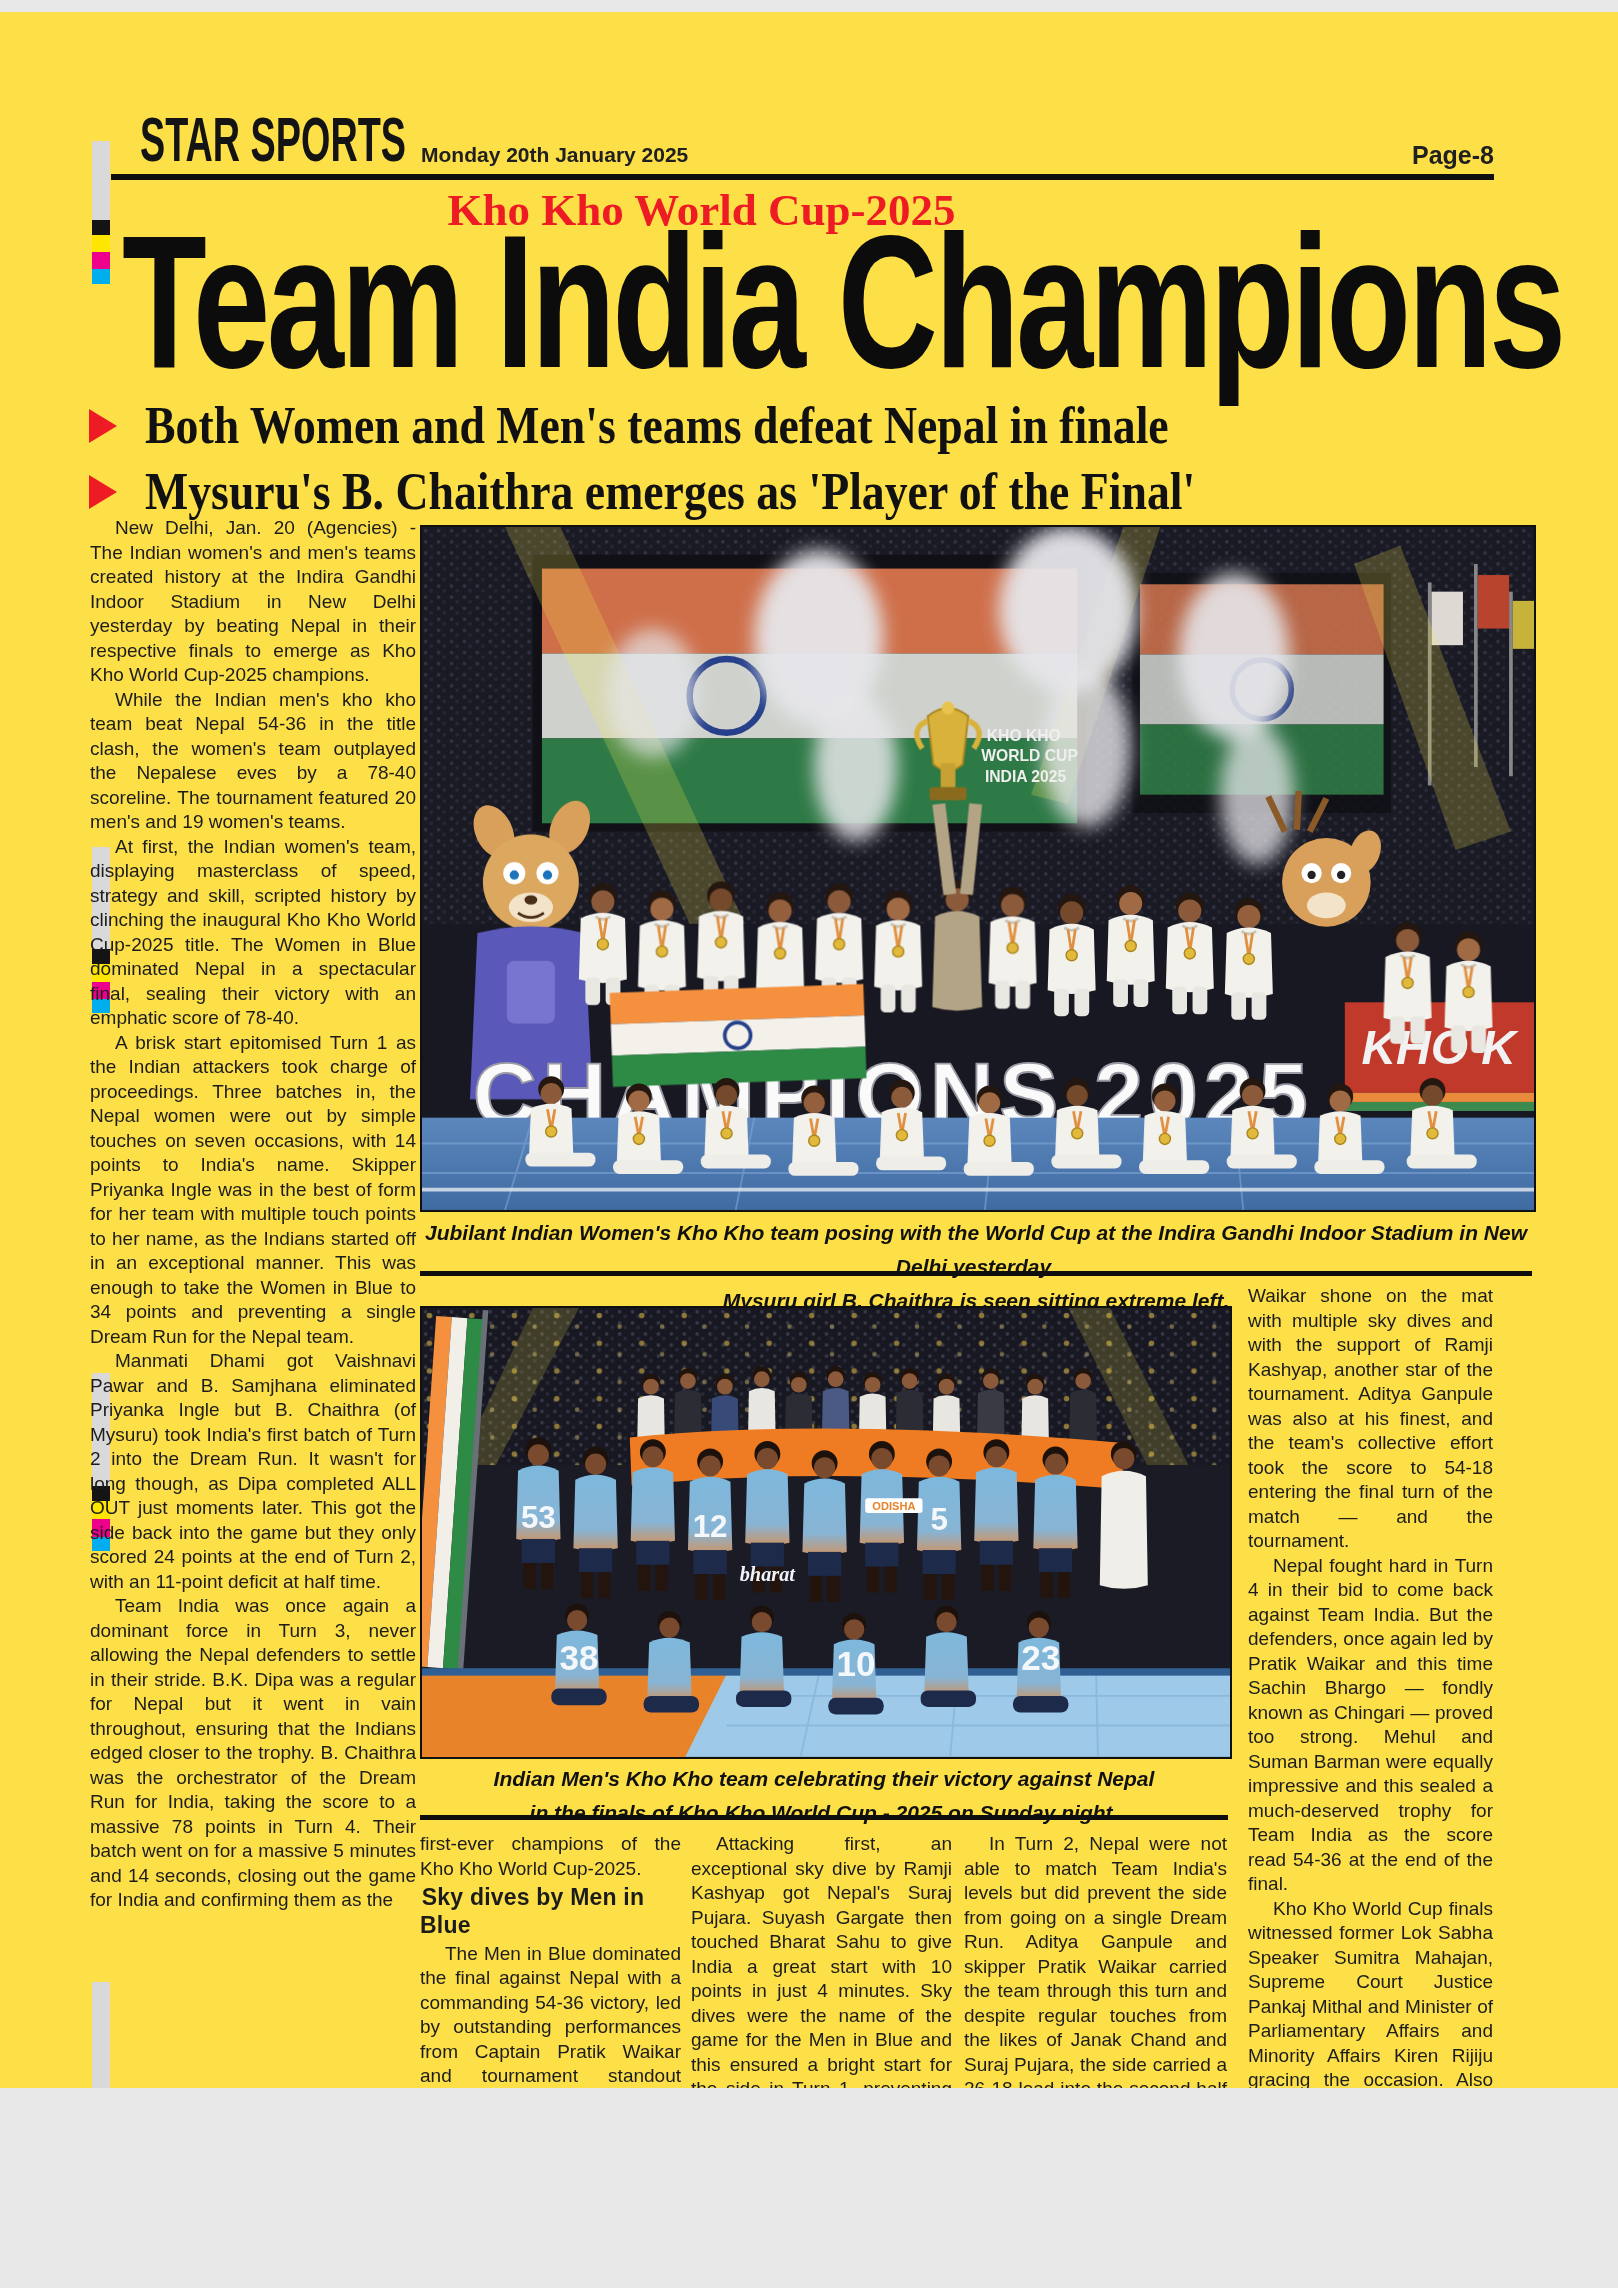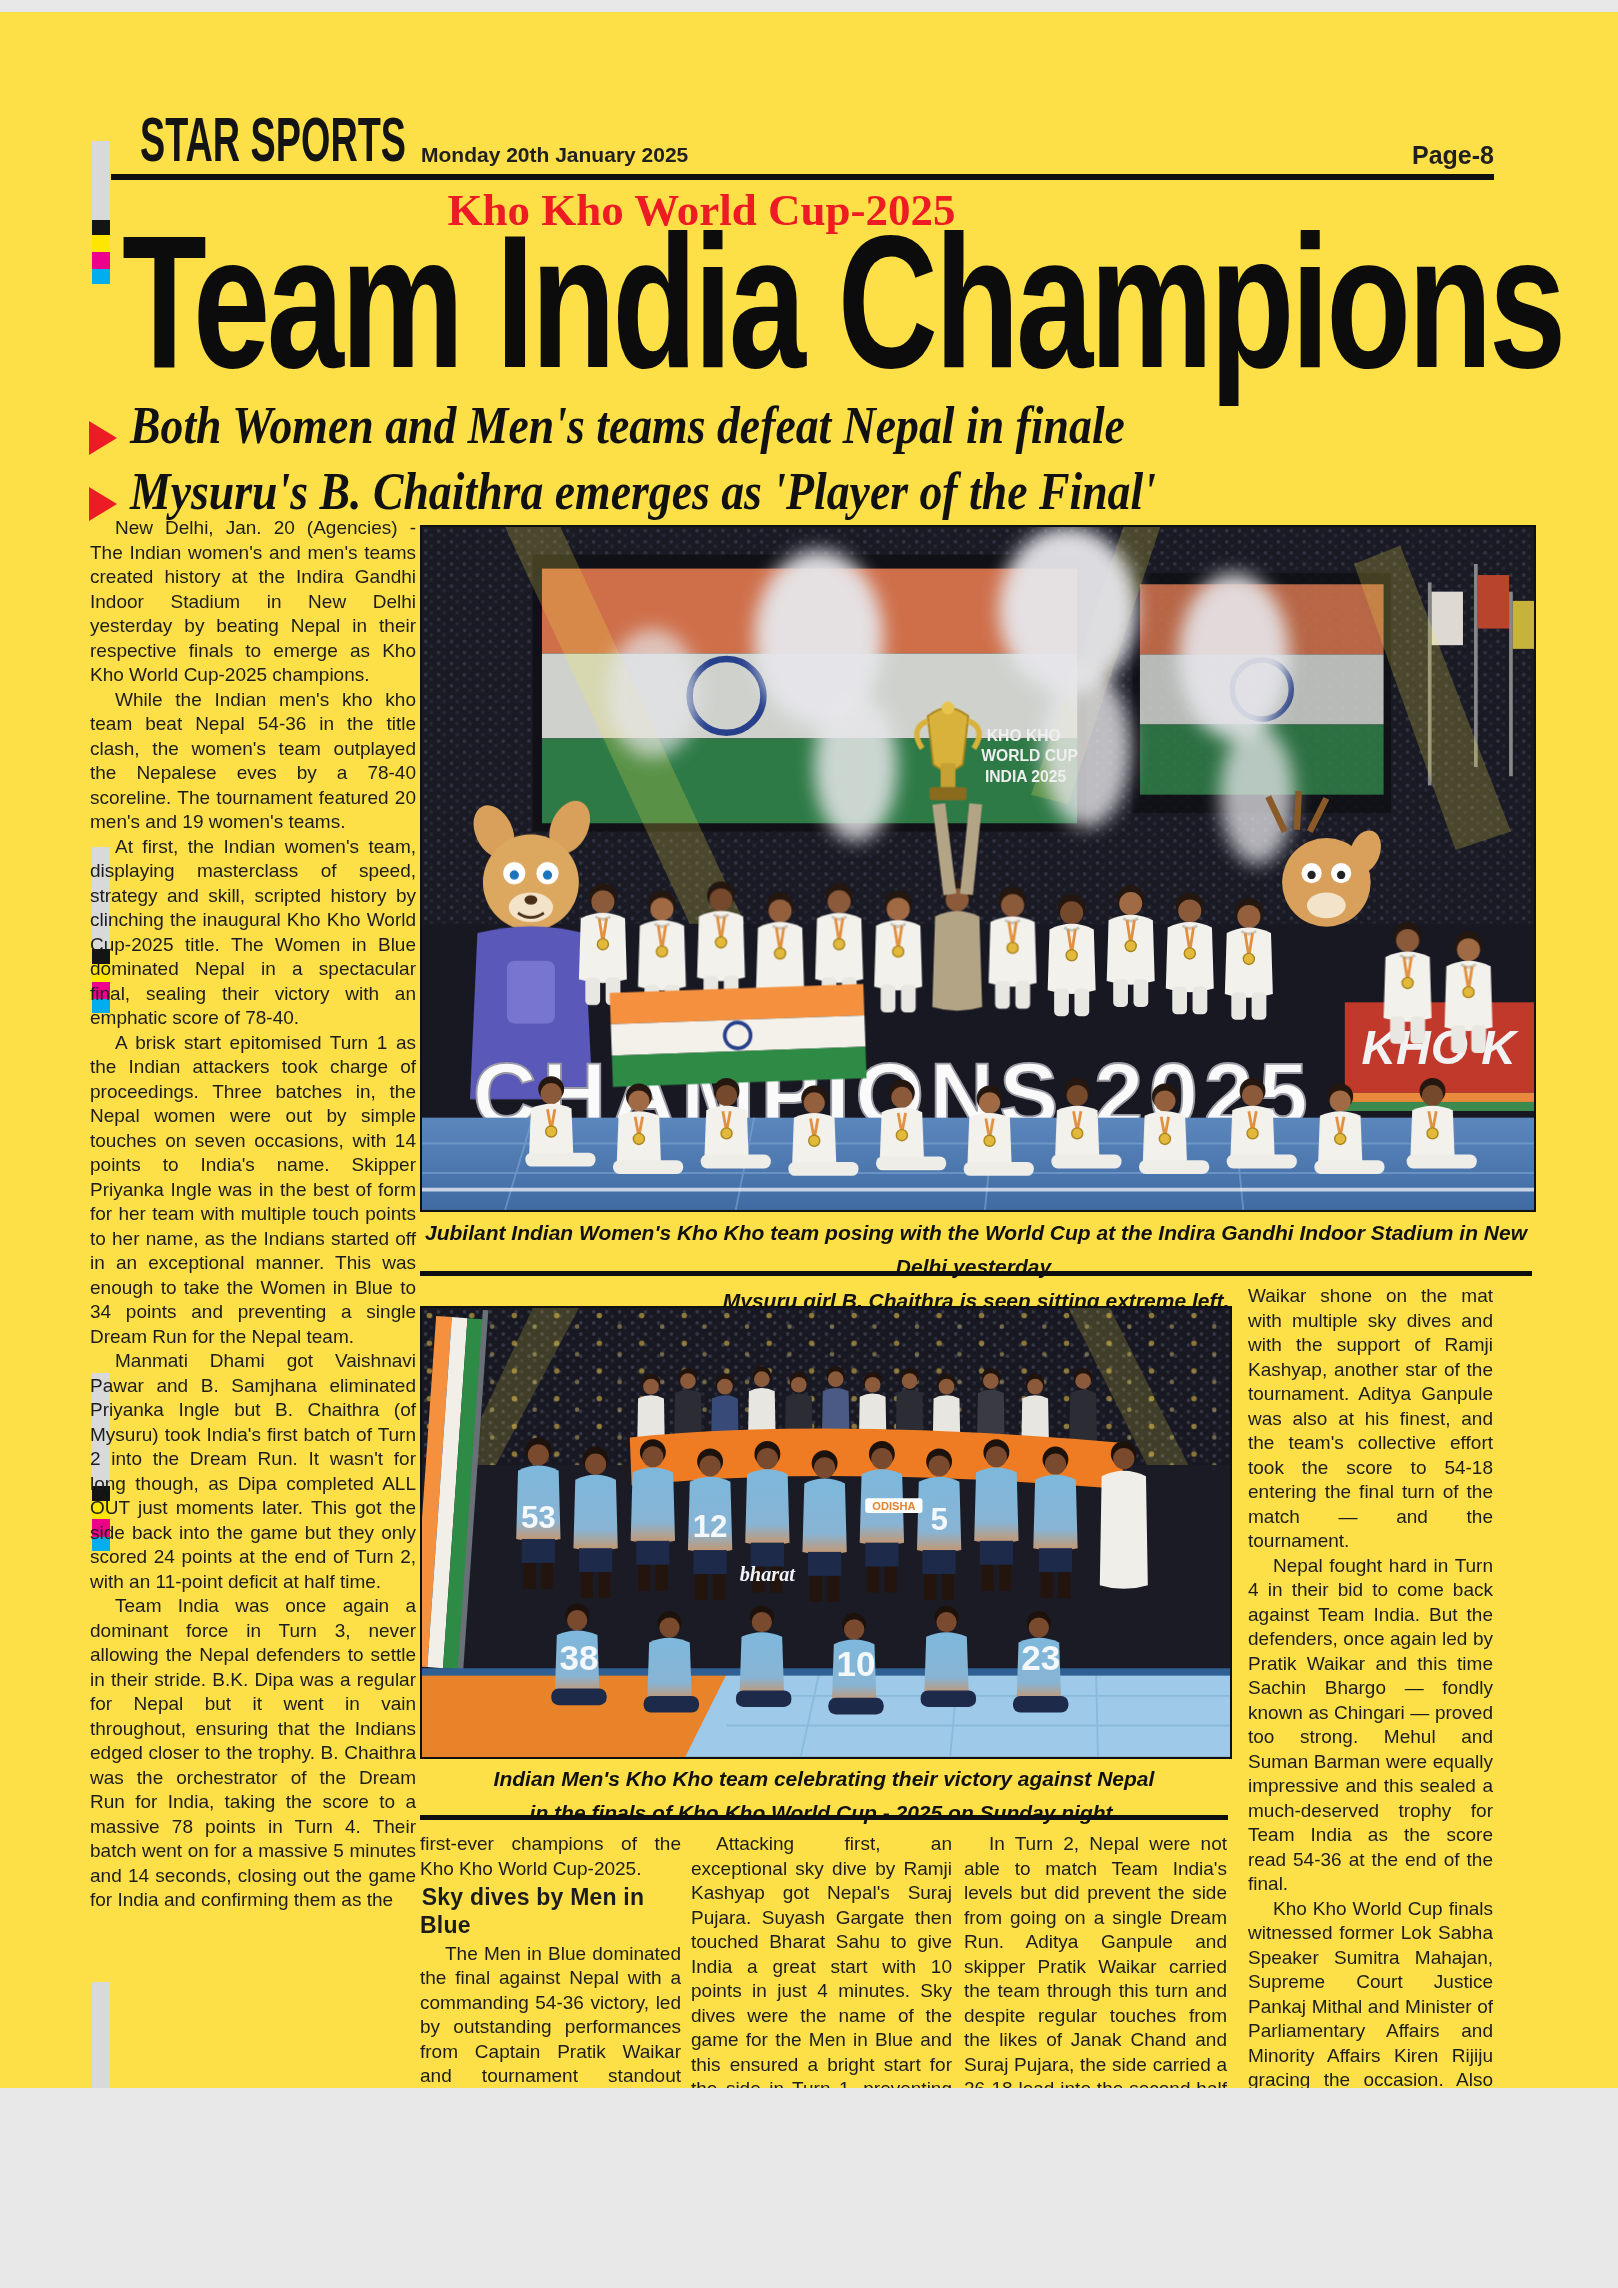--- a/index.html
+++ b/index.html
@@ -17,21 +17,21 @@
   .brand{font-weight:bold;font-size:63px;line-height:1;color:#141414;white-space:nowrap;}
   .squeeze{display:inline-block;transform-origin:left bottom;}
   .dateline{font-weight:bold;font-size:21px;color:#202020;white-space:nowrap;}
   .pageno{font-weight:bold;font-size:25px;color:#202020;white-space:nowrap;}
   .rule{background:#0f0f0f;}
   
   .kicker{font-family:"Liberation Serif","DejaVu Serif",serif;font-weight:bold;
           font-size:45px;color:#ed1c24;text-align:center;white-space:nowrap;}
   .mainhead{font-weight:bold;font-size:190px;line-height:.93;color:#0c0c0c;
             letter-spacing:-4.6px;white-space:nowrap;}
-  .bullet-row{display:flex;align-items:flex-end;gap:13px;font-style:italic;}
+  .bullet-row{display:flex;align-items:center;gap:28px;}
   .tri{width:0;height:0;border-top:17.5px solid transparent;border-bottom:17.5px solid transparent;
        border-left:28px solid #ed1c24;}
   .bullet-text{font-family:"Liberation Serif","DejaVu Serif",serif;font-weight:bold;
                font-size:52px;color:#111;white-space:nowrap;}
   
   .col{position:absolute;font-size:19px;line-height:24.5px;text-align:justify;color:#1c1c1c;}
   .para{margin:0;}
   .para.indent{text-indent:25px;}
   .para.flush{text-indent:0;}
   .para.subhead{font-weight:bold;font-size:23px;line-height:28px;text-indent:1.8px;

